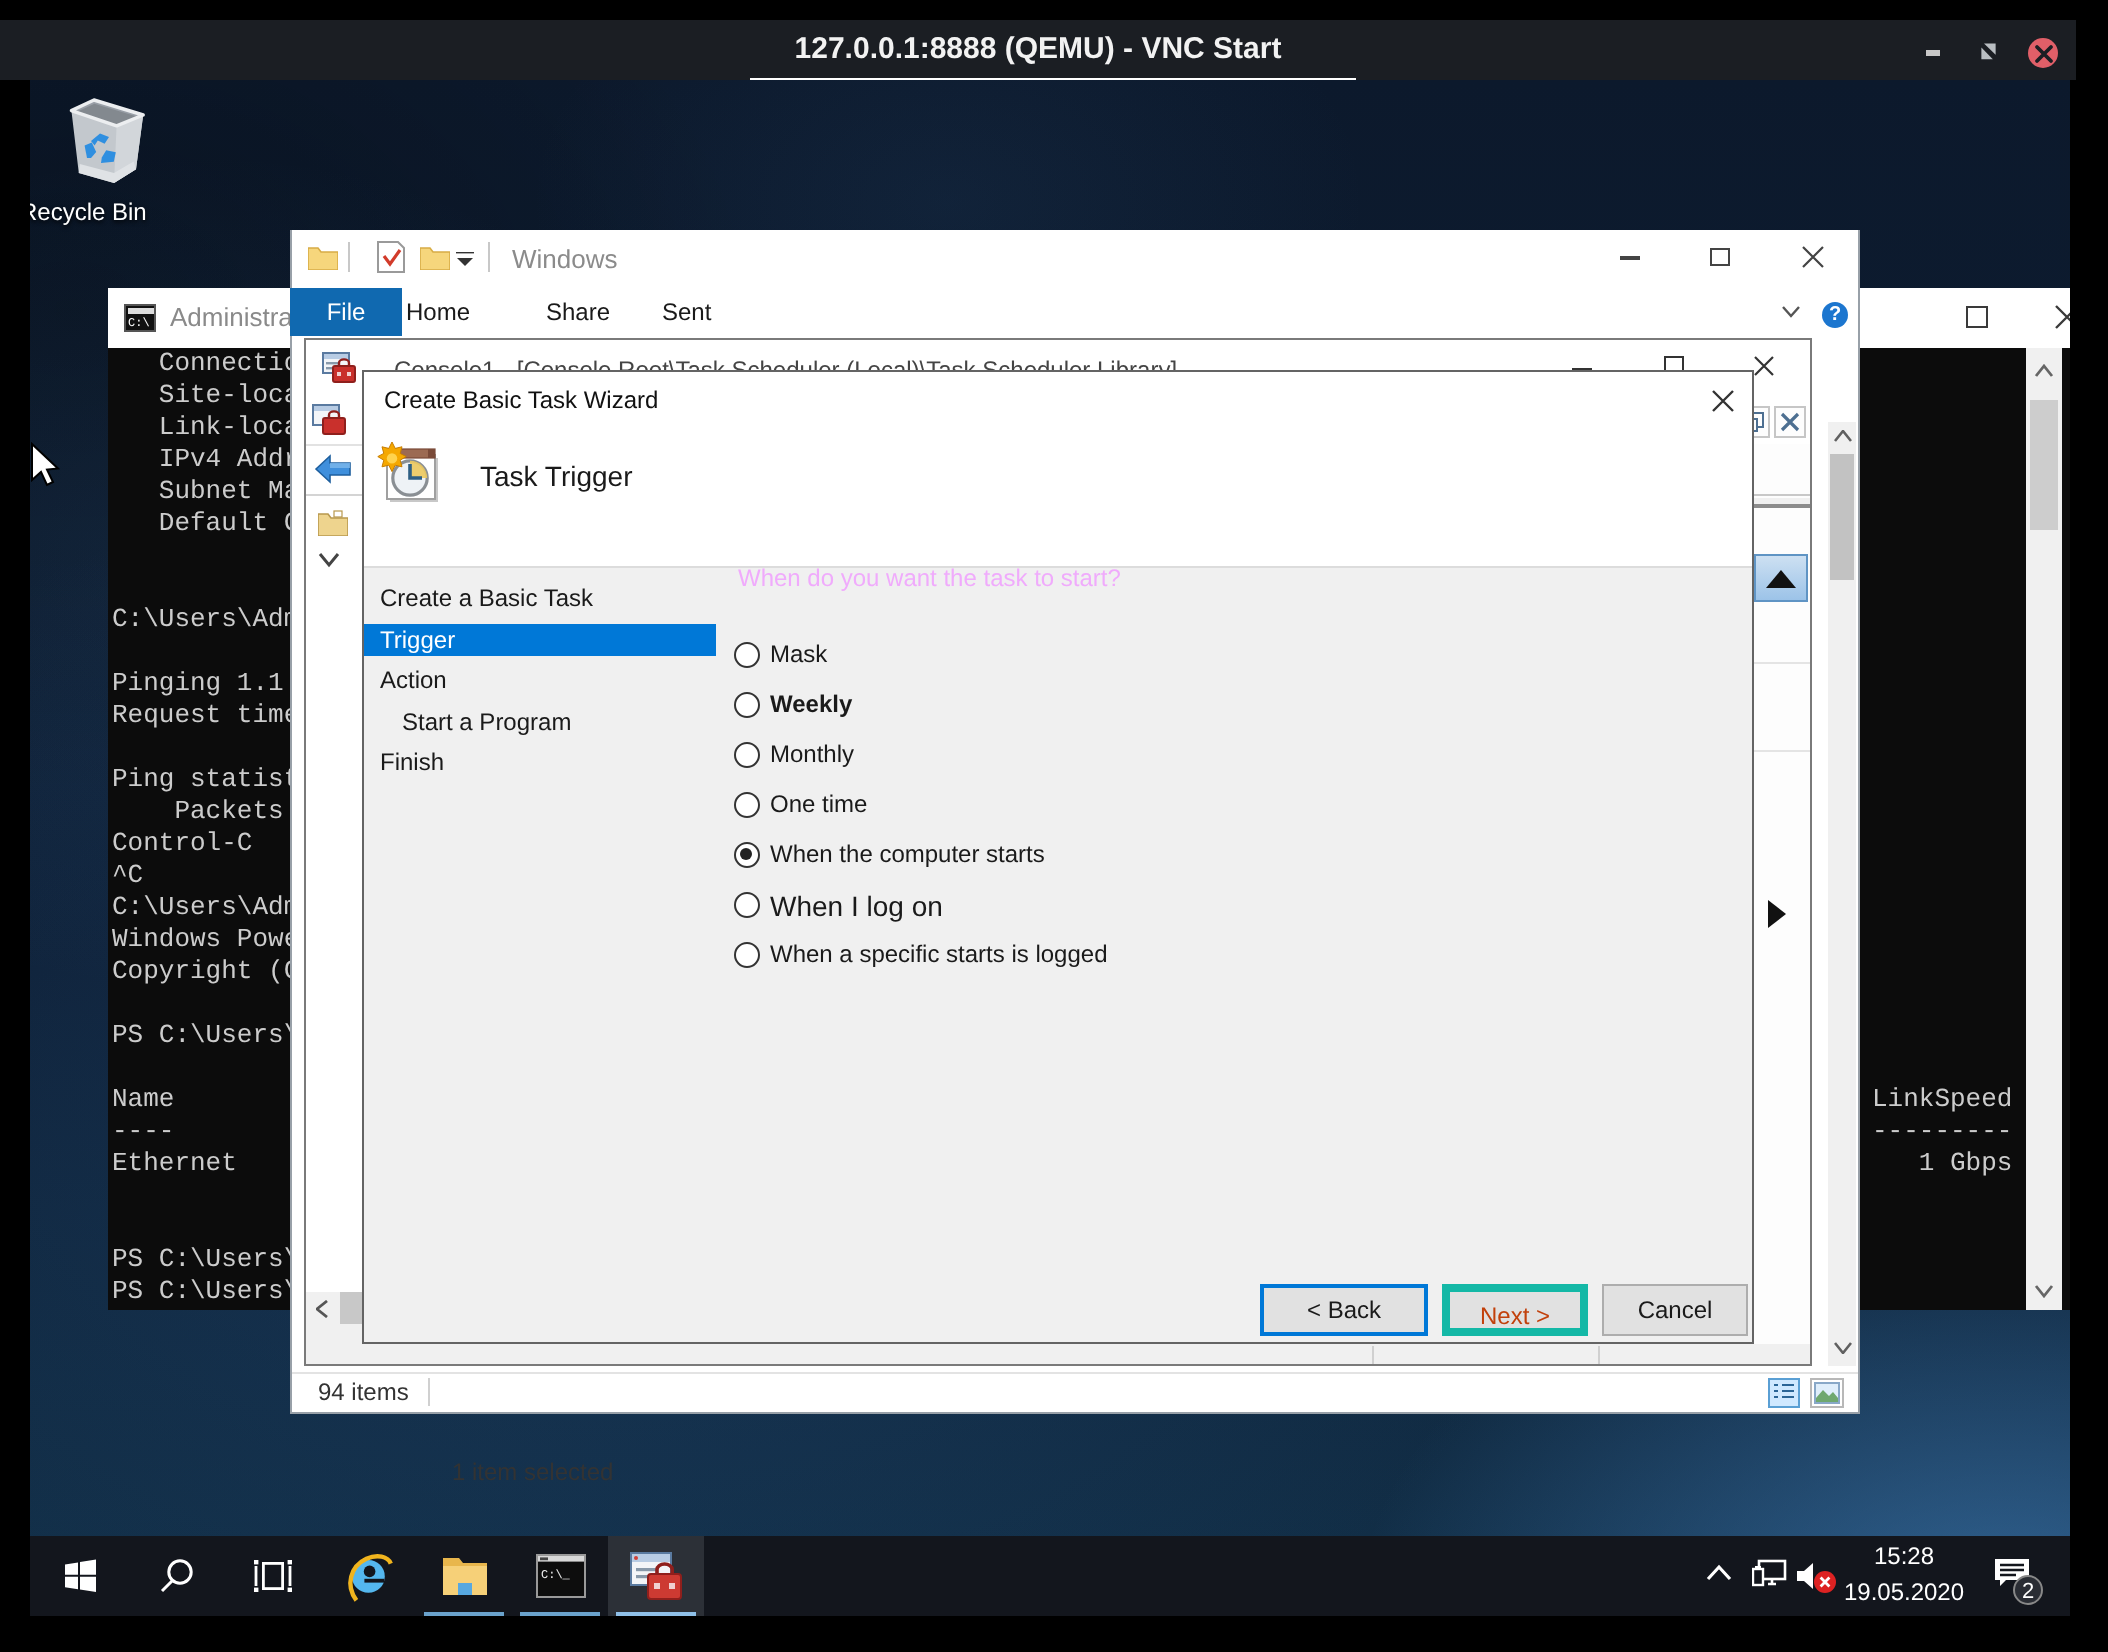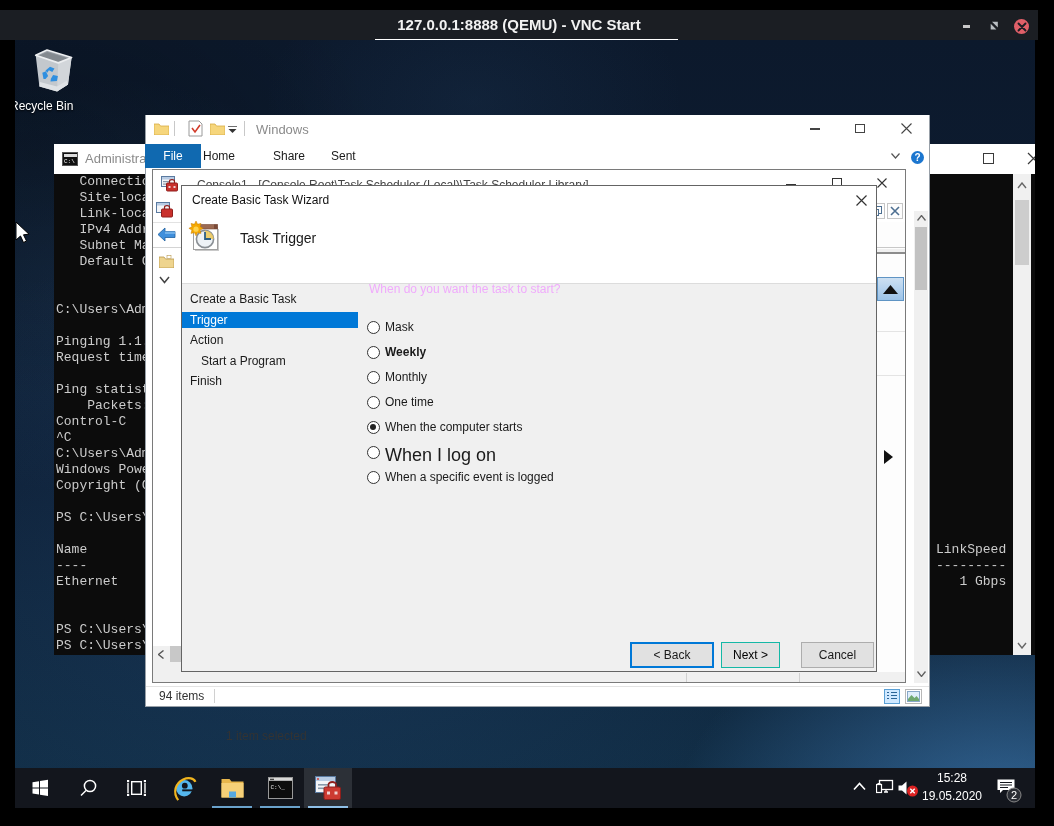--- a/index.html
+++ b/index.html
@@ -275,31 +275,31 @@
 <div class="abs" style="left:190px;top:313px;color:#fff;font-size:12px;">Trigger</div>
 <div class="abs" style="left:190px;top:333px;color:#1a1a1a;font-size:12px;">Action</div>
 <div class="abs" style="left:201px;top:354px;color:#1a1a1a;font-size:12px;">Start a Program</div>
 <div class="abs" style="left:190px;top:374px;color:#1a1a1a;font-size:12px;">Finish</div>
 <div class="abs" style="left:369px;top:282px;color:#f0abfc;font-size:12px;">When do you want the task to start?</div>
 <div class="abs" style="left:385px;top:320px;color:#1a1a1a;font-size:12px;">Mask</div>
 <div class="abs" style="left:385px;top:345px;color:#1a1a1a;font-size:12px;font-weight:bold;">Weekly</div>
 <div class="abs" style="left:385px;top:370px;color:#1a1a1a;font-size:12px;">Monthly</div>
 <div class="abs" style="left:385px;top:395px;color:#1a1a1a;font-size:12px;">One time</div>
 <div class="abs" style="left:385px;top:420px;color:#1a1a1a;font-size:12px;">When the computer starts</div>
-<div class="abs" style="left:385px;top:445px;color:#1a1a1a;font-size:18px;">When I log on</div>
-<div class="abs" style="left:385px;top:470px;color:#1a1a1a;font-size:12px;">When a specific event is logged</div>
+<div class="abs" style="left:385px;top:445px;color:#1a1a1a;font-size:14px;">When I log on</div>
+<div class="abs" style="left:385px;top:470px;color:#1a1a1a;font-size:12px;">When a specific starts is logged</div>
 <div class="radio" style="left:367px;top:321px"></div>
 <div class="radio" style="left:367px;top:346px"></div>
 <div class="radio" style="left:367px;top:371px"></div>
 <div class="radio" style="left:367px;top:396px"></div>
 <div class="radio rsel" style="left:367px;top:421px"></div>
 <div class="radio" style="left:367px;top:446px"></div>
 <div class="radio" style="left:367px;top:471px"></div>
 <div class="abs" style="left:630px;top:642px;width:84px;height:26px;background:#e1e1e1;border:2px solid #0078d7;color:#1a1a1a;font-size:12px;text-align:center;line-height:22px;">&lt; Back</div>
-<div class="abs" style="left:721px;top:642px;width:59px;height:26px;background:#e1e1e1;border:1px solid #14b8a6;color:#000000;font-size:12px;text-align:center;line-height:24px;">Next &gt;</div>
+<div class="abs" style="left:721px;top:642px;width:73px;height:26px;background:#e1e1e1;border:4px solid #14b8a6;color:#c2410c;font-size:12px;text-align:center;line-height:24px;">Next &gt;</div>
 <div class="abs" style="left:801px;top:642px;width:73px;height:26px;background:#e1e1e1;border:1px solid #adadad;color:#1a1a1a;font-size:12px;text-align:center;line-height:24px;">Cancel</div>
 
 <div class="abs" style="left:15px;top:768px;width:1020px;height:40px;background:#13161d"></div>
 <div class="abs" style="left:304px;top:768px;width:48px;height:40px;background:#2c3037"></div>
 <div class="abs" style="left:212px;top:806px;width:40px;height:2px;background:#6aa2cc"></div>
 <div class="abs" style="left:260px;top:806px;width:40px;height:2px;background:#6aa2cc"></div>
 <div class="abs" style="left:308px;top:806px;width:40px;height:2px;background:#8fc0e8"></div>
 <svg class="abs" style="left:31px;top:779px" width="18" height="18" viewBox="0 0 18 18">
   <g fill="#fff">
     <path d="M1.5 3.2 L8 2.2 V8.4 H1.5 Z"></path>

